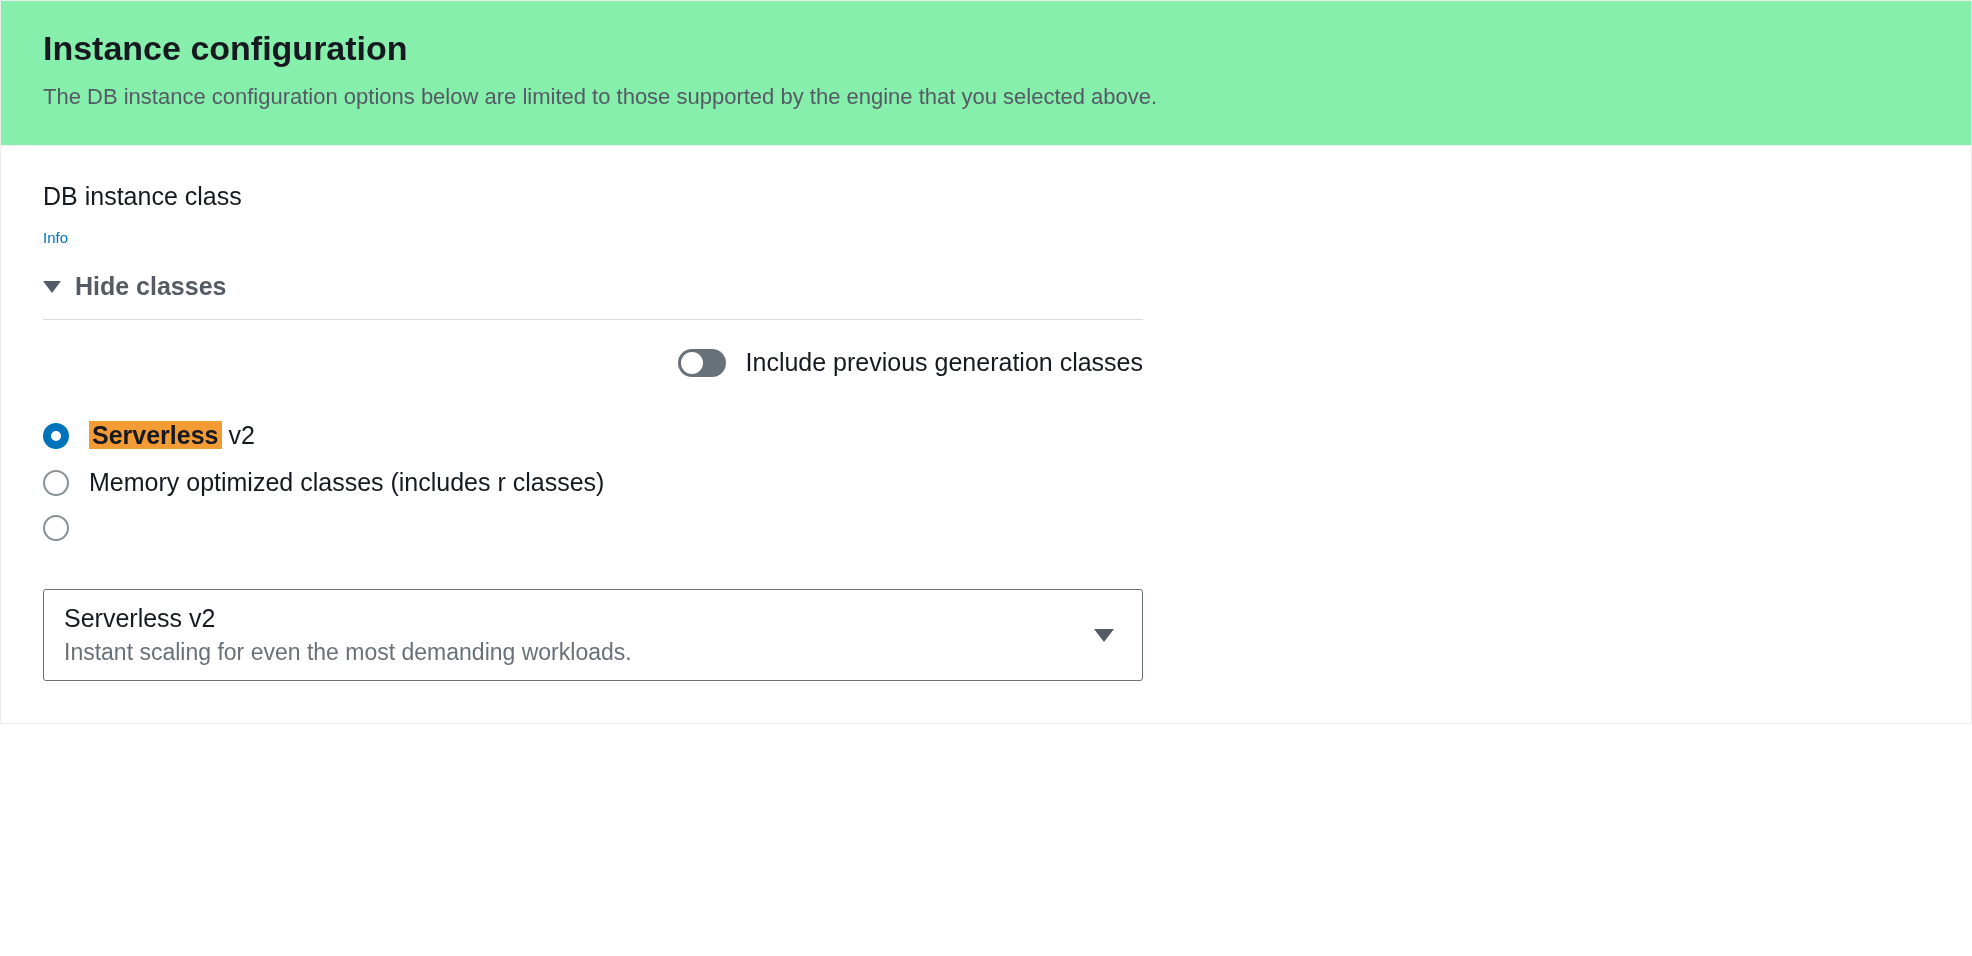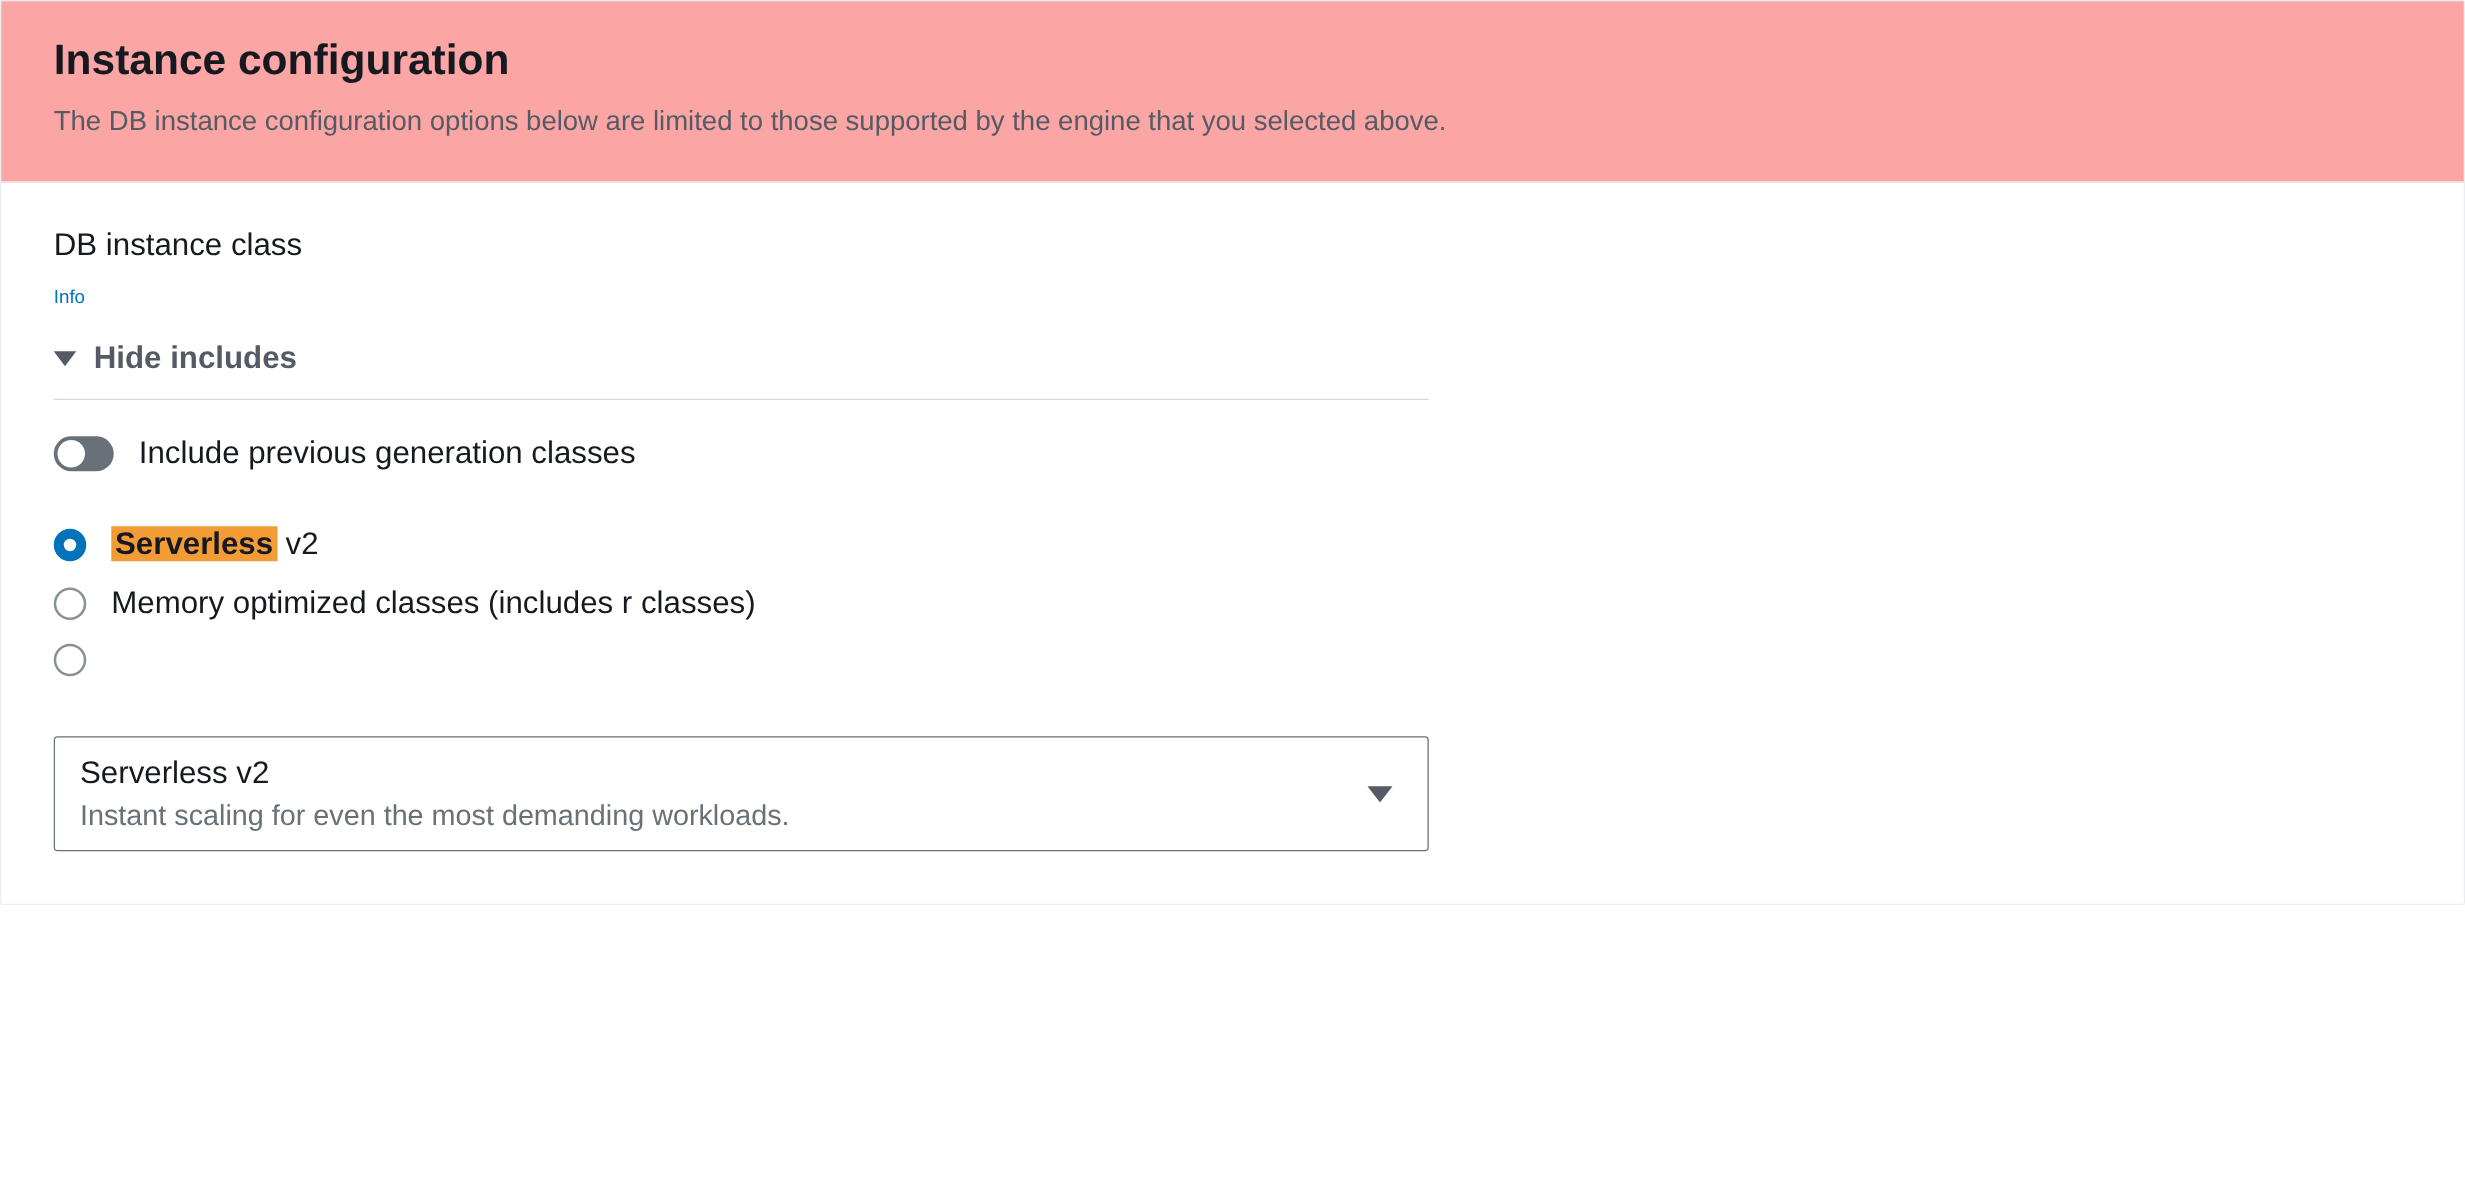--- a/index.html
+++ b/index.html
@@ -10,21 +10,21 @@
     body {
       font-family: "Amazon Ember", "Helvetica Neue", Arial, sans-serif;
       color: #16191f;
       background: #ffffff;
     }
     .panel {
       border: 1px solid #eaeded;
       border-radius: 2px;
     }
     .panel-header {
-      background: #fca5a5;
+      background: #86efac;
       padding: 28px 42px 32px 42px;
       border-bottom: 1px solid #eaeded;
     }
     .panel-title {
       font-size: 34px;
       font-weight: 700;
       color: #16191f;
       margin-bottom: 12px;
     }
     .panel-description {
@@ -76,20 +76,21 @@
       height: 0;
       border-left: 9px solid transparent;
       border-right: 9px solid transparent;
       border-top: 12px solid #545b64;
     }
     .toggle-row {
       display: flex;
       align-items: center;
       gap: 20px;
       margin-bottom: 44px;
+      justify-content: flex-end;
     }
     .toggle {
       position: relative;
       width: 48px;
       height: 28px;
       background: #687078;
       border-radius: 14px;
       cursor: pointer;
       flex-shrink: 0;
     }
@@ -187,21 +188,21 @@
 
     <div class="field-label-row">
       <span class="field-label">DB instance class</span>
       <span class="info-link">Info</span>
     </div>
 
     <div class="filters-section">
 
       <div class="hide-filters">
         <span class="caret-icon"></span>
-        <span class="hide-filters-label">Hide includes</span>
+        <span class="hide-filters-label">Hide classes</span>
       </div>
 
       <div class="toggle-row">
         <div class="toggle">
           <div class="toggle-knob"></div>
         </div>
         <span class="toggle-label">Include previous generation classes</span>
       </div>
 
       <div class="radio-group">

